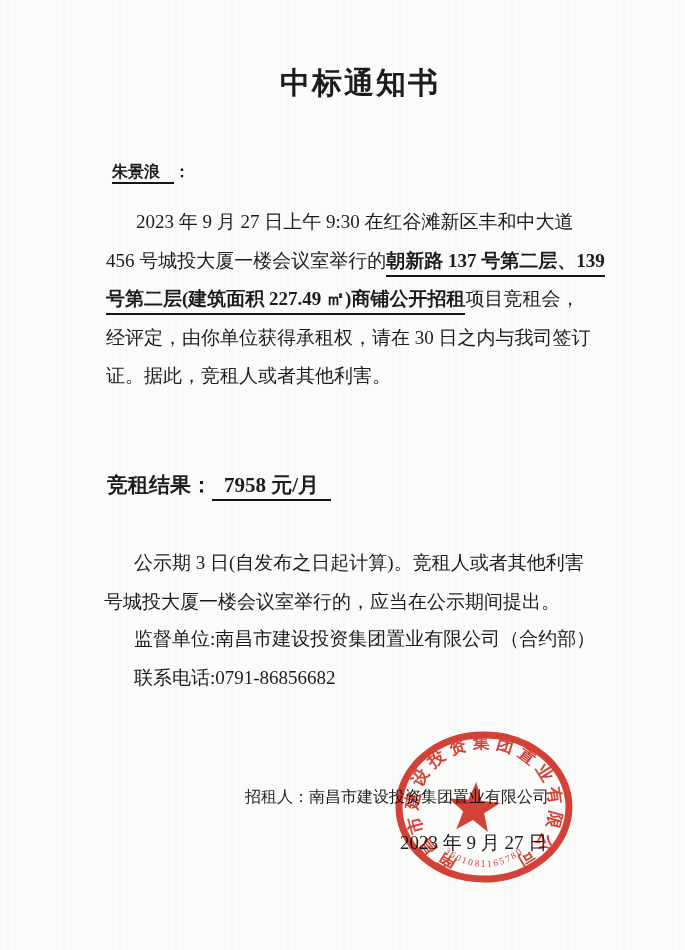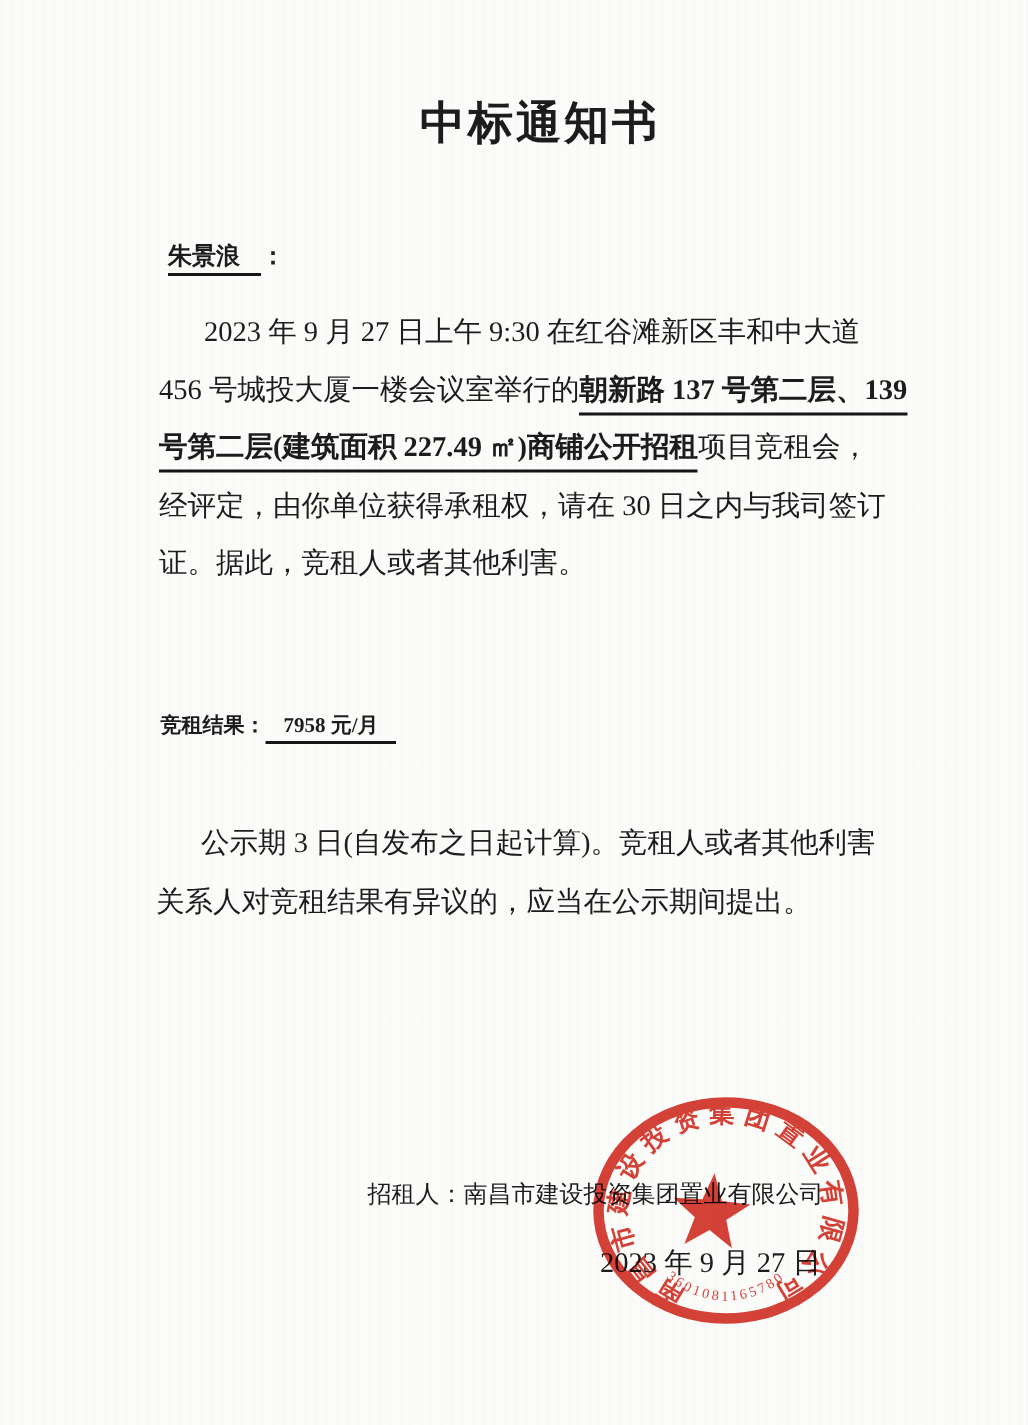--- a/index.html
+++ b/index.html
@@ -23,21 +23,21 @@
   .addressee{left:112px;top:160px;line-height:24px;font-size:16px;font-weight:bold;}
   .addressee .uname{border-bottom:2px solid #161616;padding:0 14px 2px 0;}
   .para{font-size:19px;line-height:38.5px;}
   .p1{left:106px;top:192px;margin-top:11px;}
   .p2{left:104px;top:544px;}
   .p3{left:104px;top:620px;}
   .line{height:38.5px;}
   .ind{text-indent:30px;}
   .ml{margin-left:30px;}
   .bu{font-weight:bold;border-bottom:2px solid #161616;padding-bottom:4px;}
-  .result{left:107px;top:466px;line-height:38px;font-size:14px;font-weight:bold;}
+  .result{left:107px;top:466px;line-height:38px;font-size:21px;font-weight:bold;}
   .result .val{border-bottom:2px solid #161616;padding:0 12px 2px 12px;}
   .sig{left:245px;top:785px;line-height:24px;font-size:16px;}
   .dateline{left:400px;top:831px;line-height:24px;font-size:19px;}
   .stamp{
     position:absolute;left:384px;top:717px;width:200px;height:180px;
     mix-blend-mode:multiply;opacity:0.92;
   }
   .stamp text{
     font-family:"Liberation Serif","DejaVu Serif",serif;
     fill:#d43227;font-weight:bold;
@@ -73,23 +73,27 @@
       <span>证。据此，竞租人或者其他利害。</span><span class="bu"></span><span></span>
     </div>
   </div>
 
   <div class="abs result">
     <span>竞租结果：</span><span class="val">7958 元/月</span>
   </div>
 
   <div class="abs para p2">
     <div class="line ind">公示期 3 日(自发布之日起计算)。竞租人或者其他利害</div>
-    <div class="line">关系人对竞租结果有异议的，应当在公示期间提出。</div>
+    <div class="line">号城投大厦一楼会议室举行的，应当在公示期间提出。</div>
   </div>
 
+  <div class="abs para p3">
+    <div class="line ml">监督单位:南昌市建设投资集团置业有限公司（合约部）</div>
+    <div class="line ml">联系电话:0791-86856682</div>
+  </div>
 
   <div class="abs sig">招租人：南昌市建设投资集团置业有限公司</div>
   <div class="abs dateline">2023 年 9 月 27 日</div>
 
   <svg class="stamp" viewBox="0 0 200 180" xmlns="http://www.w3.org/2000/svg">
     <defs>
       <path id="sealTopArc" d="M 100,149 A 66,59 0 1 1 100,31 A 66,59 0 1 1 100,149"></path>
       <path id="sealBottomArc" d="M 40,90 A 60,60 0 0 0 160,90"></path>
     </defs>
     <ellipse cx="100" cy="90" rx="85" ry="72" fill="none" stroke="#d43227" stroke-width="7"></ellipse>

